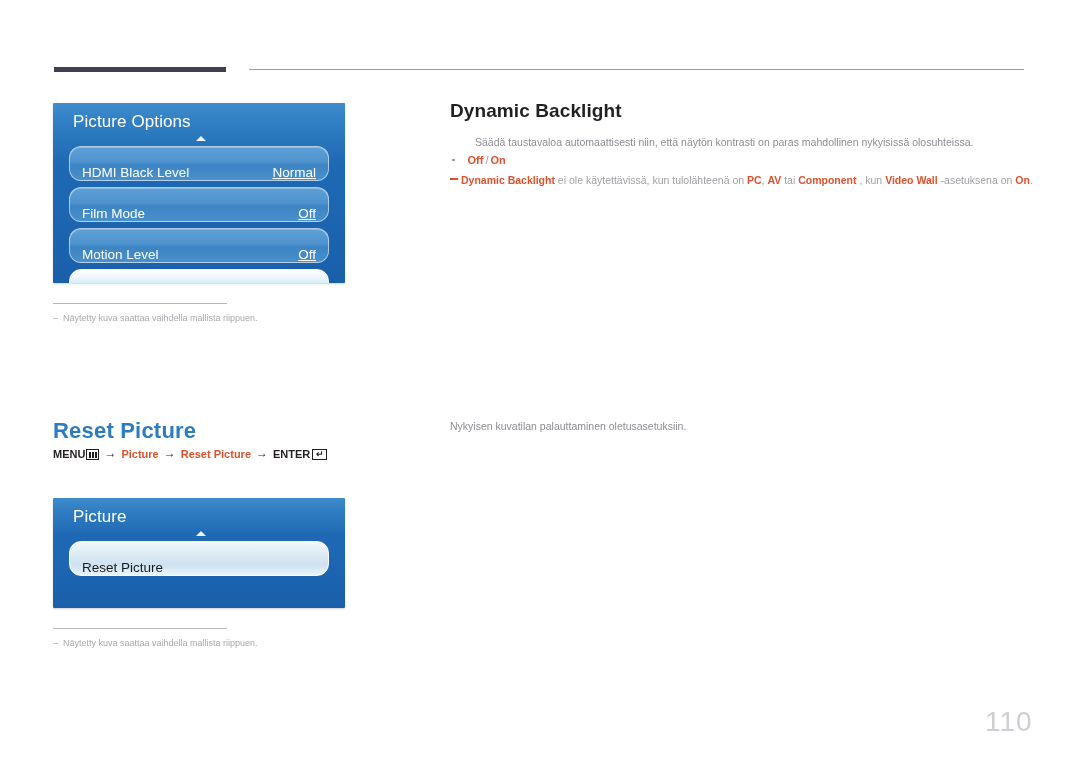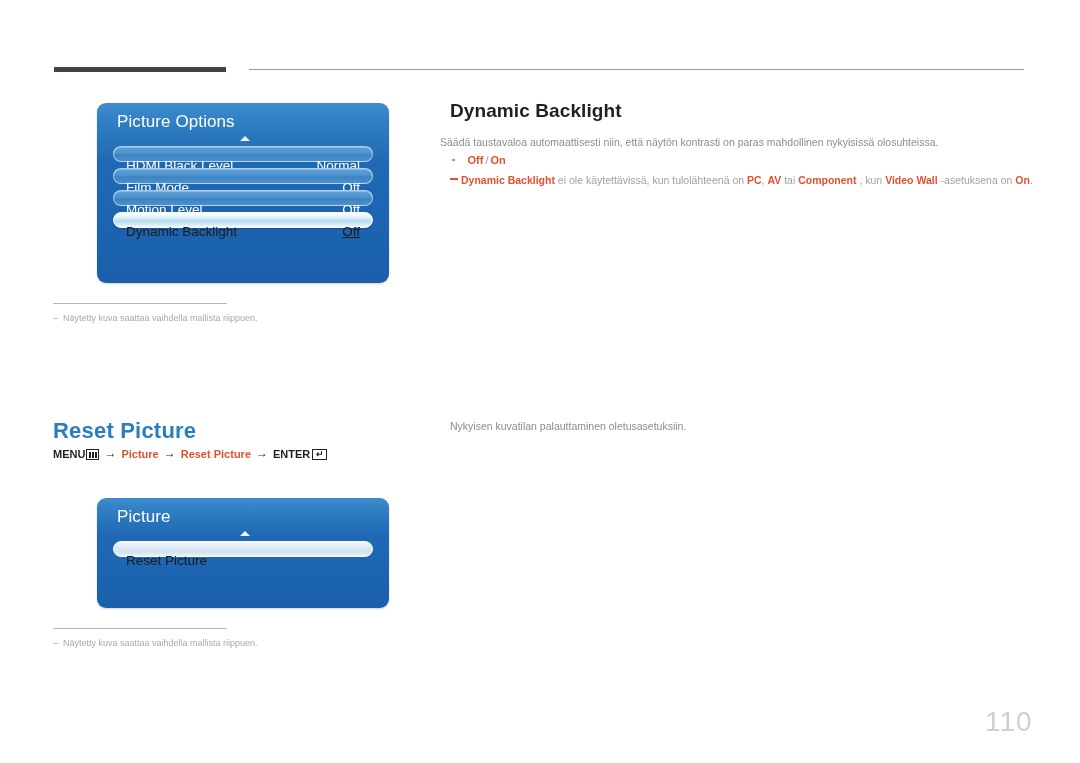--- a/index.html
+++ b/index.html
@@ -30,30 +30,29 @@
     left: 249px;
     top: 69px;
     width: 775px;
     height: 1px;
     background: #9b9aa0;
   }
 
   
   .osd-panel {
     position: absolute;
-    border-radius: 9px;
+    border-radius: 1px;
     background: linear-gradient(180deg,
                 #3f8ccd 0%,
                 #2f7dc2 12%,
                 #1f69b4 34%,
                 #1c64b0 70%,
                 #1a5faa 100%);
     box-shadow: 0 1px 2px rgba(0,0,0,0.18);
     overflow: hidden;
-    margin-left: 44px;
   }
   .osd-panel.p1 {
     left: 53px;
     top: 103px;
     width: 292px;
     height: 180px;
   }
   .osd-panel.p2 {
     left: 53px;
     top: 498px;
@@ -82,33 +81,33 @@
     opacity: .92;
   }
   .osd-rows {
     position: absolute;
     left: 16px;
     top: 43px;
     right: 16px;
   }
   .osd-row {
     position: relative;
-    height: 16px;
+    height: 35px;
     margin-bottom: 6px;
     border-radius: 12px;
     border: 1px solid rgba(255,255,255,0.55);
     background: linear-gradient(180deg,
                 #5f9fd6 0%,
                 #4e93ce 45%,
                 #3d84c4 55%,
                 #4a90cb 100%);
     box-shadow: inset 0 1px 0 rgba(255,255,255,0.28);
     display: flex;
-    align-items: flex-start;
-    padding: 11px 12px 0 12px;
+    align-items: flex-end;
+    padding: 0 12px 0 12px;
     box-sizing: border-box;
   }
   .osd-row .label {
     color: #ffffff;
     font-size: 13.5px;
     white-space: nowrap;
     flex: 1 1 auto;
   }
   .osd-row .value {
     color: #ffffff;
@@ -182,21 +181,21 @@
     letter-spacing: .2px;
   }
 
   
   .body-text {
     position: absolute;
     font-size: 10.5px;
     color: #8d8c93;
     white-space: nowrap;
   }
-  .p-desc1 { left: 440px; top: 136px; }
+  .p-desc1 { left: 475px; top: 136px; }
   .p-desc2 { left: 450px; top: 420px; }
 
   
   .bullet-line {
     position: absolute;
     left: 452px;
     top: 154px;
     font-size: 11px;
     white-space: nowrap;
   }

